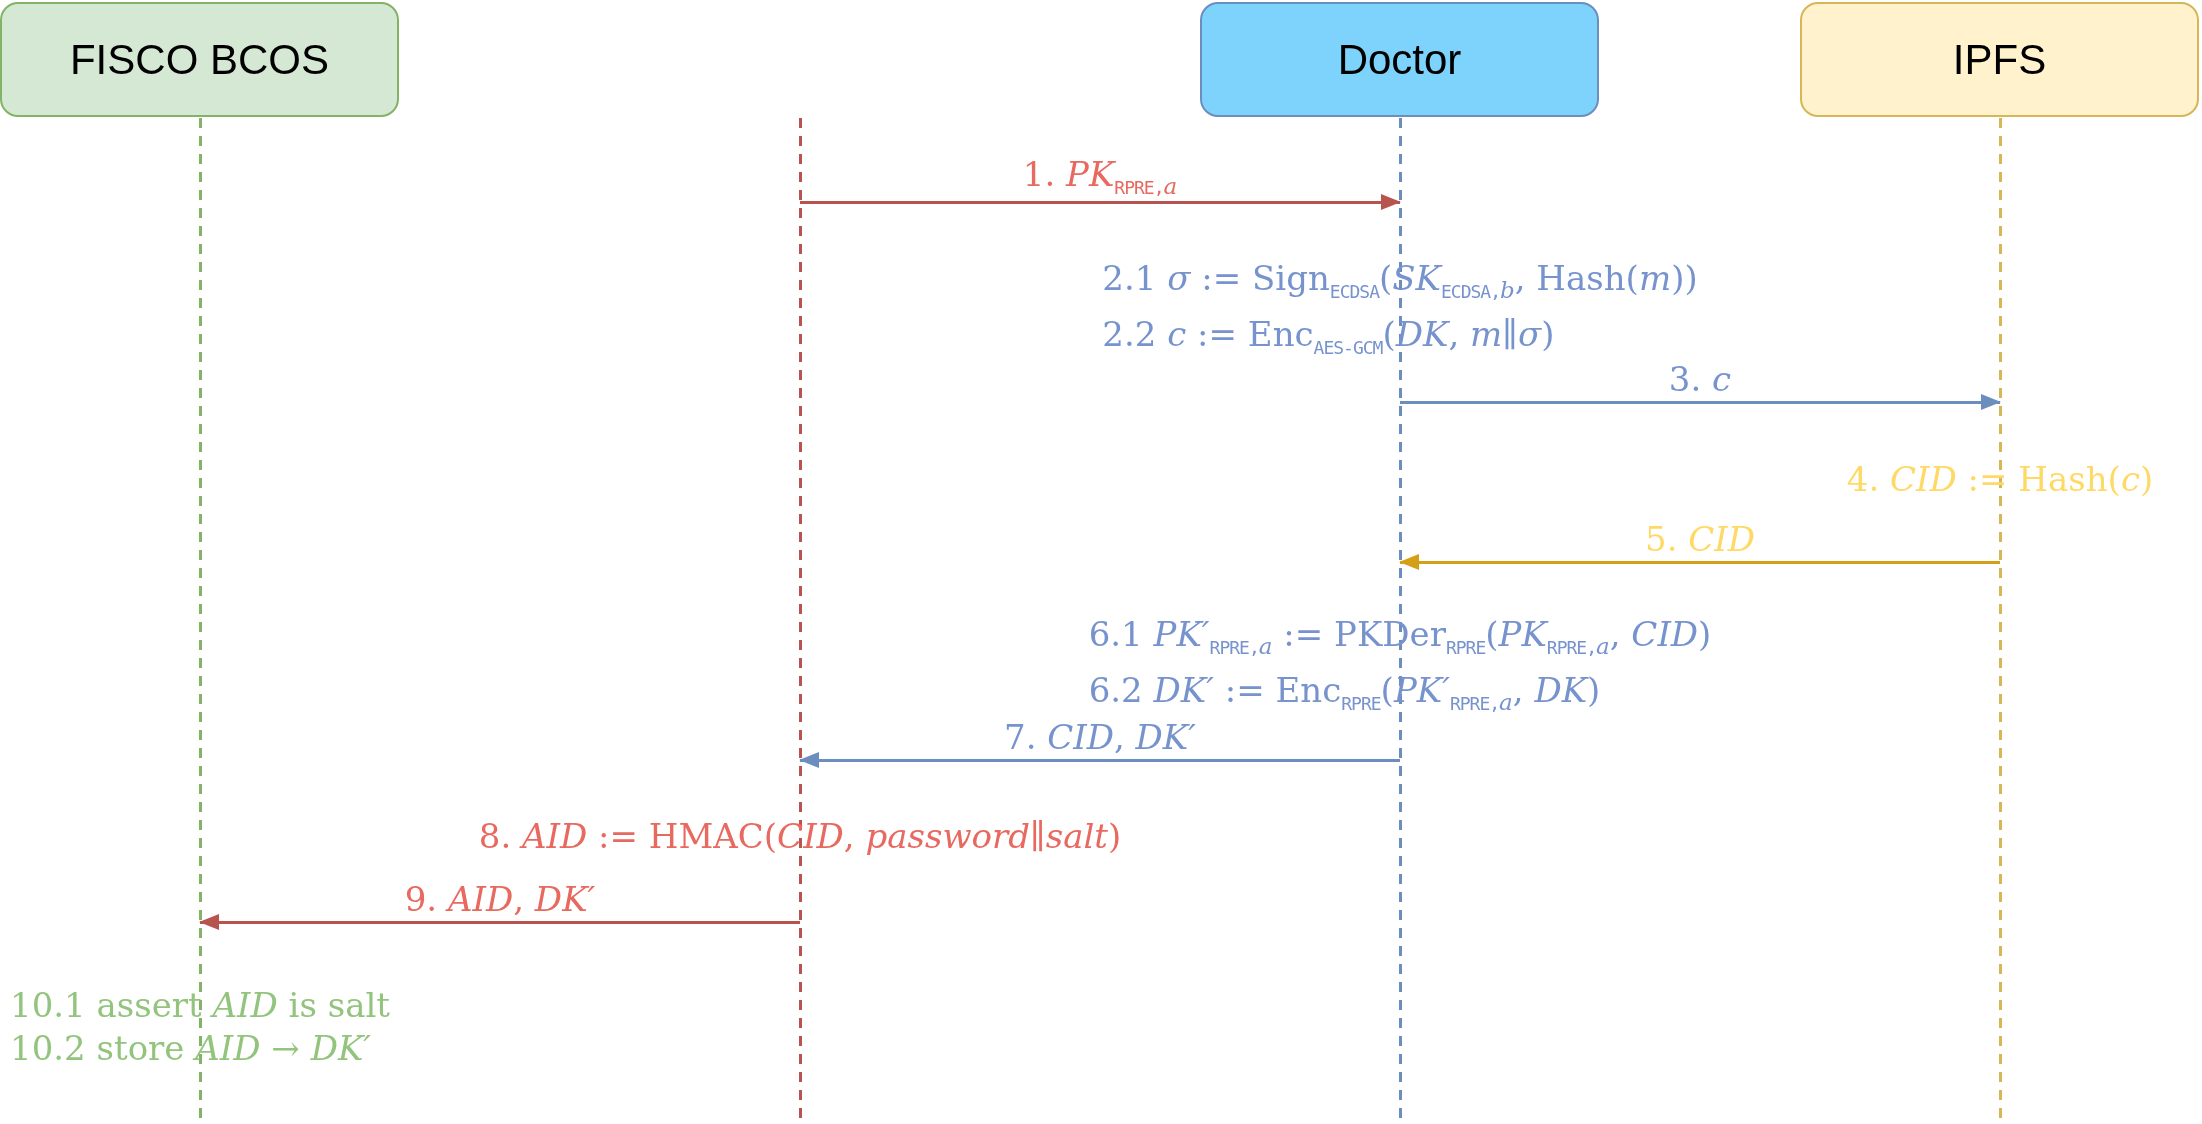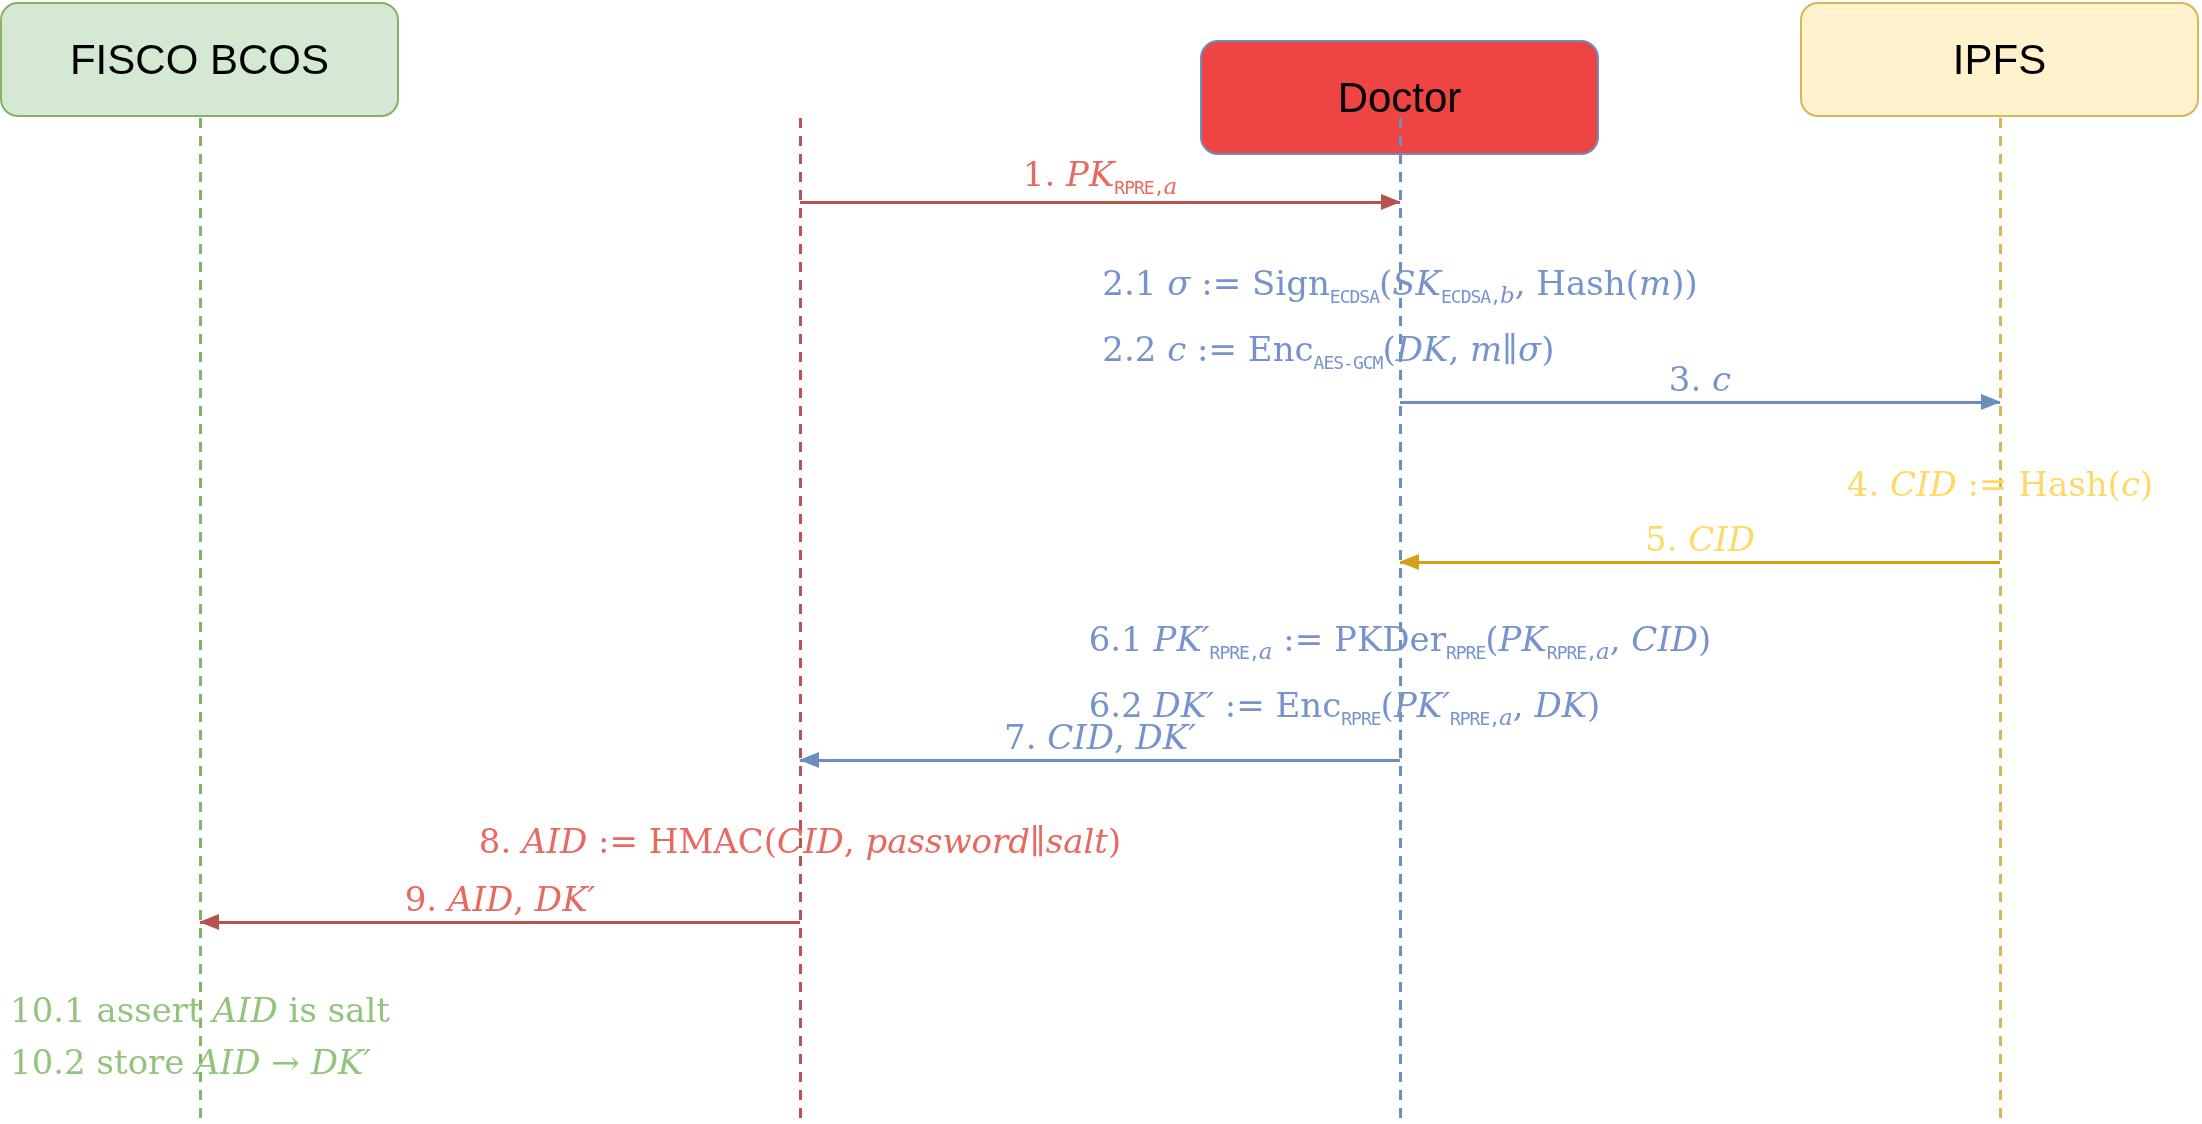--- a/index.html
+++ b/index.html
@@ -15,36 +15,36 @@
   .arrow{position:absolute;height:3px;}
   .msg-line{position:absolute;left:0;right:0;top:0;height:2.5px;}
   .msg-head{position:absolute;top:-7px;width:0;height:0;
             border-top:8px solid transparent;border-bottom:8px solid transparent;}
   .msg-head.right{right:-1px;border-left-width:20px;border-left-style:solid;}
   .msg-head.left{left:-1px;border-right-width:20px;border-right-style:solid;}
   .msg-label{position:absolute;left:50%;bottom:5px;transform:translateX(-50%);
              white-space:nowrap;font-size:34px;}
   
   .note{position:absolute;transform:translateX(-50%);white-space:nowrap;
-        font-size:34px;line-height:52px;text-align:left;}
+        font-size:34px;line-height:43px;text-align:left;}
   
   .seg-r{font-style:normal;}
   .seg-i{font-style:italic;}
   .seg-s{font-family:"DejaVu Sans Mono",monospace;font-size:18px;vertical-align:-8px;letter-spacing:-1px;}
   .seg-si{font-style:italic;font-size:23px;vertical-align:-8px;}
 </style>
 </head>
 <body>
 
 <div class="canvas">
 
   <div class="actor" style="left: 0px; background: rgb(213, 232, 212); border-color: rgb(130, 179, 102);">
     <span class="actor-label">FISCO BCOS</span>
   </div>
-  <div class="actor" style="left: 1200px; background: #ef4444; border-color: rgb(108, 142, 191); margin-top: 38px;">
+  <div class="actor" style="left: 1200px; background: #7dd3fc; border-color: rgb(108, 142, 191);">
     <span class="actor-label">Doctor</span>
   </div>
   <div class="actor" style="left: 1800px; background: rgb(255, 242, 204); border-color: rgb(214, 182, 86);">
     <span class="actor-label">IPFS</span>
   </div>
 
   <div class="lifeline" style="left: 199px; background-image: repeating-linear-gradient(rgb(130, 179, 102) 0px, rgb(130, 179, 102) 10px, transparent 10px, transparent 18px);"></div>
   <div class="lifeline" style="left: 799px; background-image: repeating-linear-gradient(rgb(184, 84, 80) 0px, rgb(184, 84, 80) 10px, transparent 10px, transparent 18px);"></div>
   <div class="lifeline" style="left: 1399px; background-image: repeating-linear-gradient(rgb(108, 142, 191) 0px, rgb(108, 142, 191) 10px, transparent 10px, transparent 18px);"></div>
   <div class="lifeline" style="left: 1999px; background-image: repeating-linear-gradient(rgb(214, 182, 86) 0px, rgb(214, 182, 86) 10px, transparent 10px, transparent 18px);"></div>

